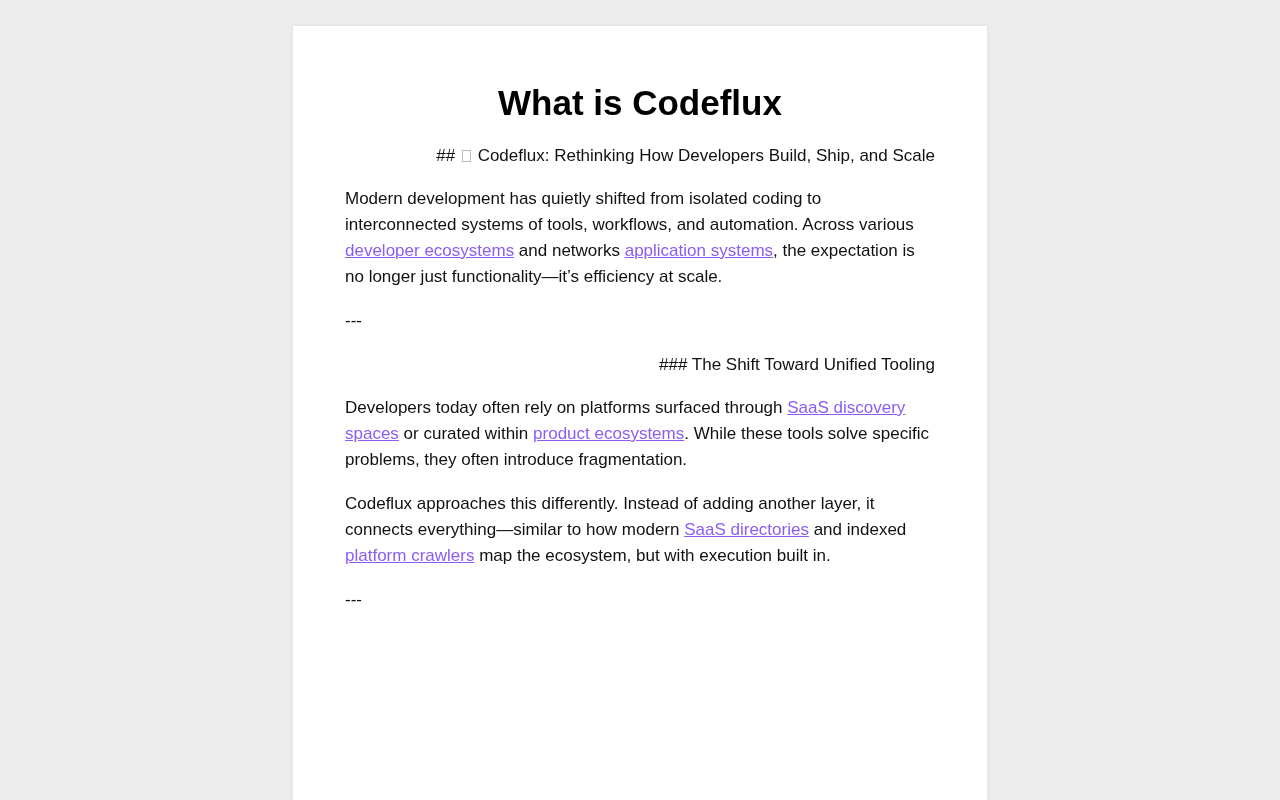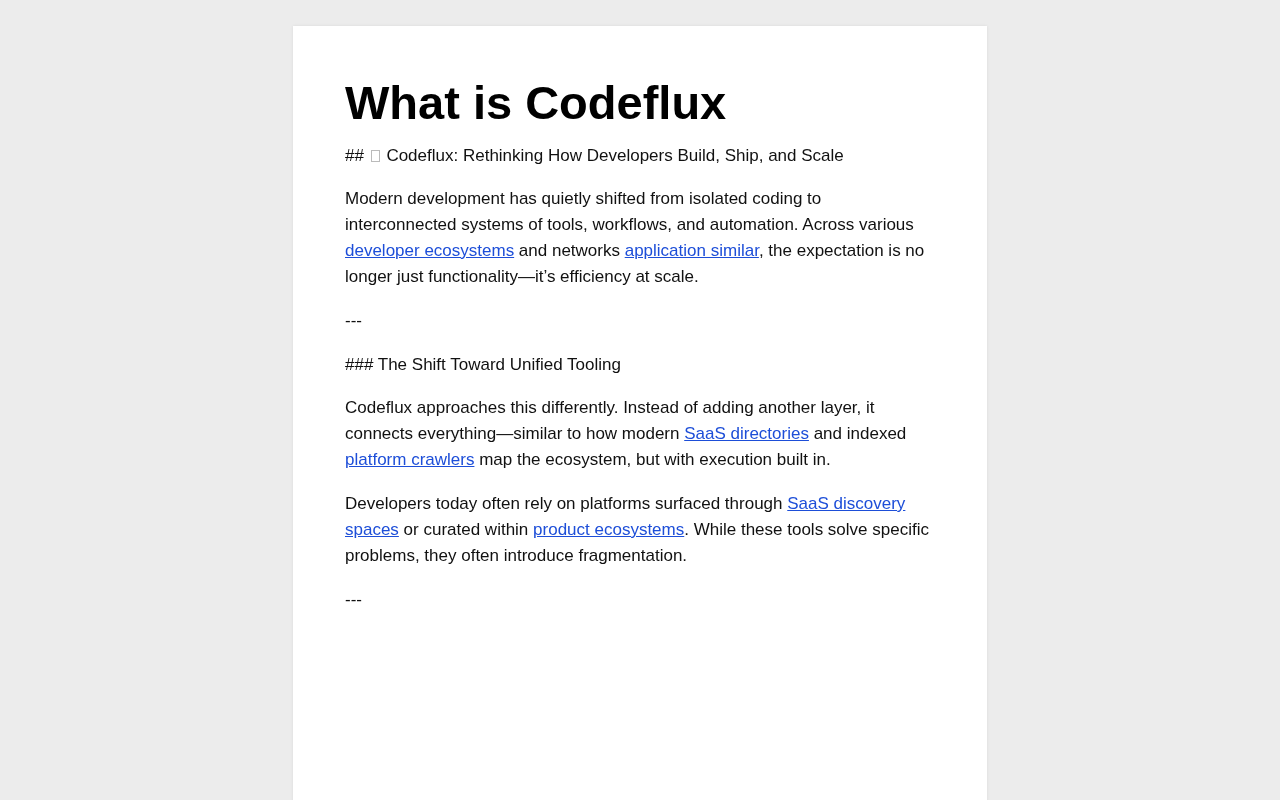--- a/index.html
+++ b/index.html
@@ -16,61 +16,62 @@
     left: 293px;
     top: 26px;
     width: 694px;
     min-height: 900px;
     background: #ffffff;
     box-shadow: 0 0 3px rgba(0,0,0,0.08);
     box-sizing: border-box;
     padding: 52px 52px 40px 52px;
   }
   h1 {
-    font-size: 47px;
+    font-size: 35px;
     font-weight: bold;
     margin: 3px 0 18px 0;
     line-height: 44px;
     color: #000;
+    text-align: center;
   }
   p {
     font-size: 17px;
     line-height: 26px;
     margin: 0 0 18px 0;
   }
-  p.heading-line { margin-bottom: 17px; }
+  p.heading-line { margin-bottom: 17px; text-align: right; }
   a {
-    color: #1d4ed8;
+    color: #8b5cf6;
     text-decoration: underline;
   }
   .tofu {
     display: inline-block;
     width: 9px;
     height: 12px;
     border: 1px solid #bbb;
     vertical-align: -1px;
     margin: 0 2px;
     box-sizing: border-box;
   }
 </style>
 </head>
 <body>
 
 <div class="page">
   <h1>What is Codeflux</h1>
 
   <p class="heading-line"><span>##</span> <span class="tofu"></span> <span>Codeflux: Rethinking How Developers Build, Ship, and Scale</span></p>
 
-  <p><span>Modern development has quietly shifted from isolated coding to interconnected systems of tools, workflows, and automation. Across various </span><a href="#">developer ecosystems</a><span> and networks </span><a href="#">application similar</a><span>, the expectation is no longer just functionality—it’s efficiency at scale.</span></p>
+  <p><span>Modern development has quietly shifted from isolated coding to interconnected systems of tools, workflows, and automation. Across various </span><a href="#">developer ecosystems</a><span> and networks </span><a href="#">application systems</a><span>, the expectation is no longer just functionality—it’s efficiency at scale.</span></p>
 
 
   <p>---</p>
 
   <p class="heading-line">### The Shift Toward Unified Tooling</p>
 
+  <p><span>Developers today often rely on platforms surfaced through </span><a href="#">SaaS discovery spaces</a><span> or curated within </span><a href="#">product ecosystems</a><span>. While these tools solve specific problems, they often introduce fragmentation.</span></p>
+
   <p><span>Codeflux approaches this differently. Instead of adding another layer, it connects everything—similar to how modern </span><a href="#">SaaS directories</a><span> and indexed </span><a href="#">platform crawlers</a><span> map the ecosystem, but with execution built in.</span></p>
-
-  <p><span>Developers today often rely on platforms surfaced through </span><a href="#">SaaS discovery spaces</a><span> or curated within </span><a href="#">product ecosystems</a><span>. While these tools solve specific problems, they often introduce fragmentation.</span></p>
 
   <p>---</p>
 
 
 </div>
 
 </body></html>

